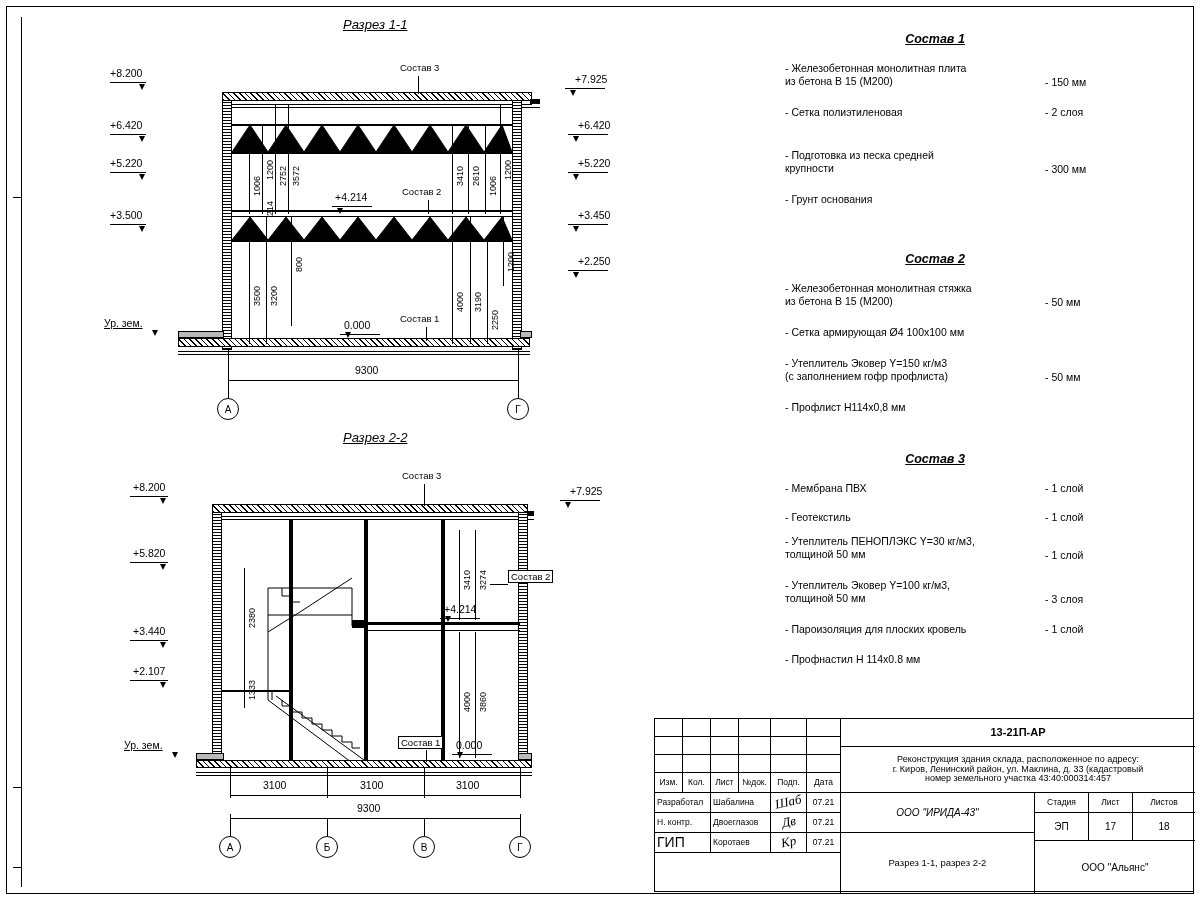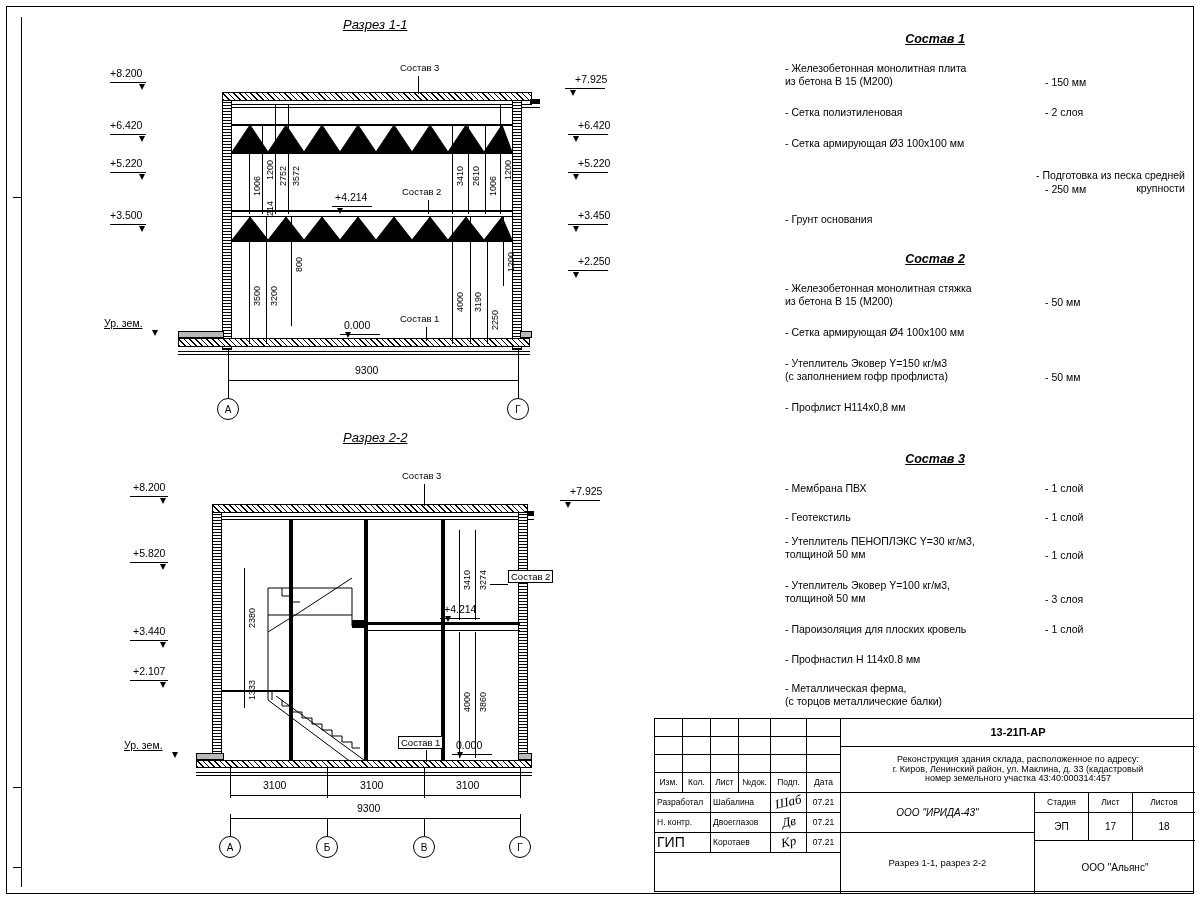--- a/index.html
+++ b/index.html
@@ -365,27 +365,24 @@
   <h4>Состав 1</h4>
   <div class="row">
     <span class="label" style="white-space:pre-line;">- Железобетонная  монолитная плита
    из бетона В 15 (М200)</span>
     <span class="val" style="top:14px;">- 150 мм</span>
   </div>
   <div class="row" style="margin-top:18px;">
     <span class="label">- Сетка полиэтиленовая</span>
     <span class="val">-  2 слоя</span>
   </div>
-  <div class="row" style="margin-top:18px;">
-    <span class="label">- Сетка армирующая Ø3 100х100 мм</span>
-  </div>
-  <div class="row" style="margin-top:19px;text-align:right;">
+  <div class="row" style="margin-top:30px;">
     <span class="label" style="white-space:pre-line;">- Подготовка из песка средней
    крупности</span>
-    <span class="val" style="top:14px;">- 250 мм</span>
+    <span class="val" style="top:14px;">- 300 мм</span>
   </div>
   <div class="row" style="margin-top:18px;">
     <span class="label">- Грунт основания</span>
   </div>
 </div>
 
 <div class="spec" style="left:785px; top:252px; width:400px;">
   <h4>Состав 2</h4>
   <div class="row">
     <span class="label" style="white-space:pre-line;">- Железобетонная  монолитная стяжка
@@ -425,24 +422,20 @@
    толщиной 50 мм</span>
     <span class="val" style="top:14px;">- 3 слоя</span>
   </div>
   <div class="row" style="margin-top:18px;">
     <span class="label">- Пароизоляция для плоских кровель</span>
     <span class="val">- 1 слой</span>
   </div>
   <div class="row" style="margin-top:16px;">
     <span class="label">- Профнастил Н 114х0.8 мм</span>
   </div>
-  <div class="row" style="margin-top:16px;">
-    <span class="label" style="white-space:pre-line;">- Металлическая ферма,
-   (с торцов металлические балки)</span>
-  </div>
 </div>
 
 <div class="stamp" style="left:654px; top:718px; width:540px; height:174px;">
 
   <div class="cell" style="left:0; top:0; width:28px; height:18px;"></div>
   <div class="cell" style="left:28px; top:0; width:28px; height:18px;"></div>
   <div class="cell" style="left:56px; top:0; width:28px; height:18px;"></div>
   <div class="cell" style="left:84px; top:0; width:32px; height:18px;"></div>
   <div class="cell" style="left:116px; top:0; width:36px; height:18px;"></div>
   <div class="cell" style="left:152px; top:0; width:34px; height:18px;"></div>

